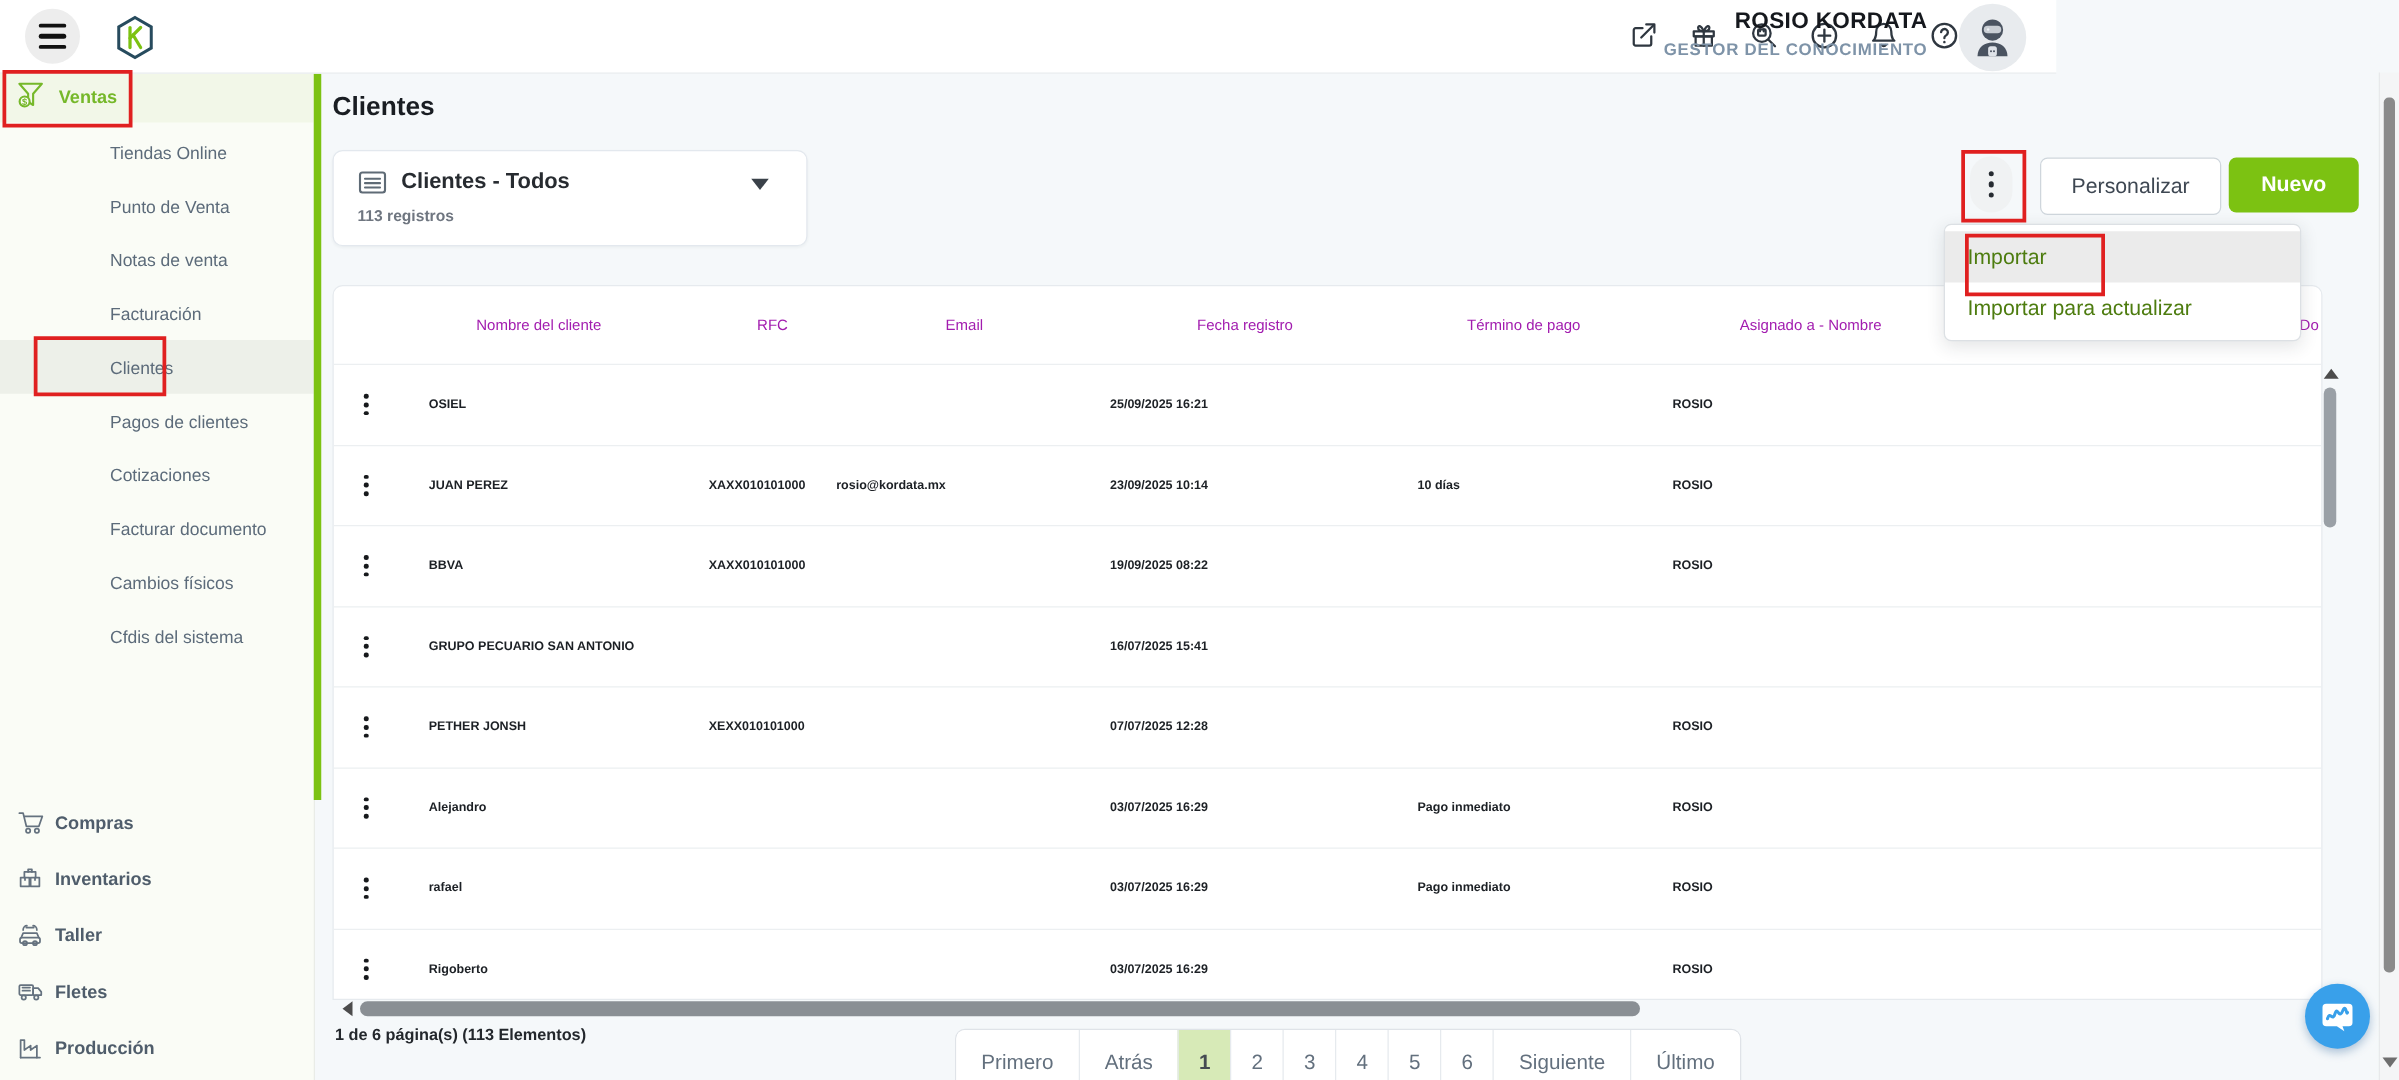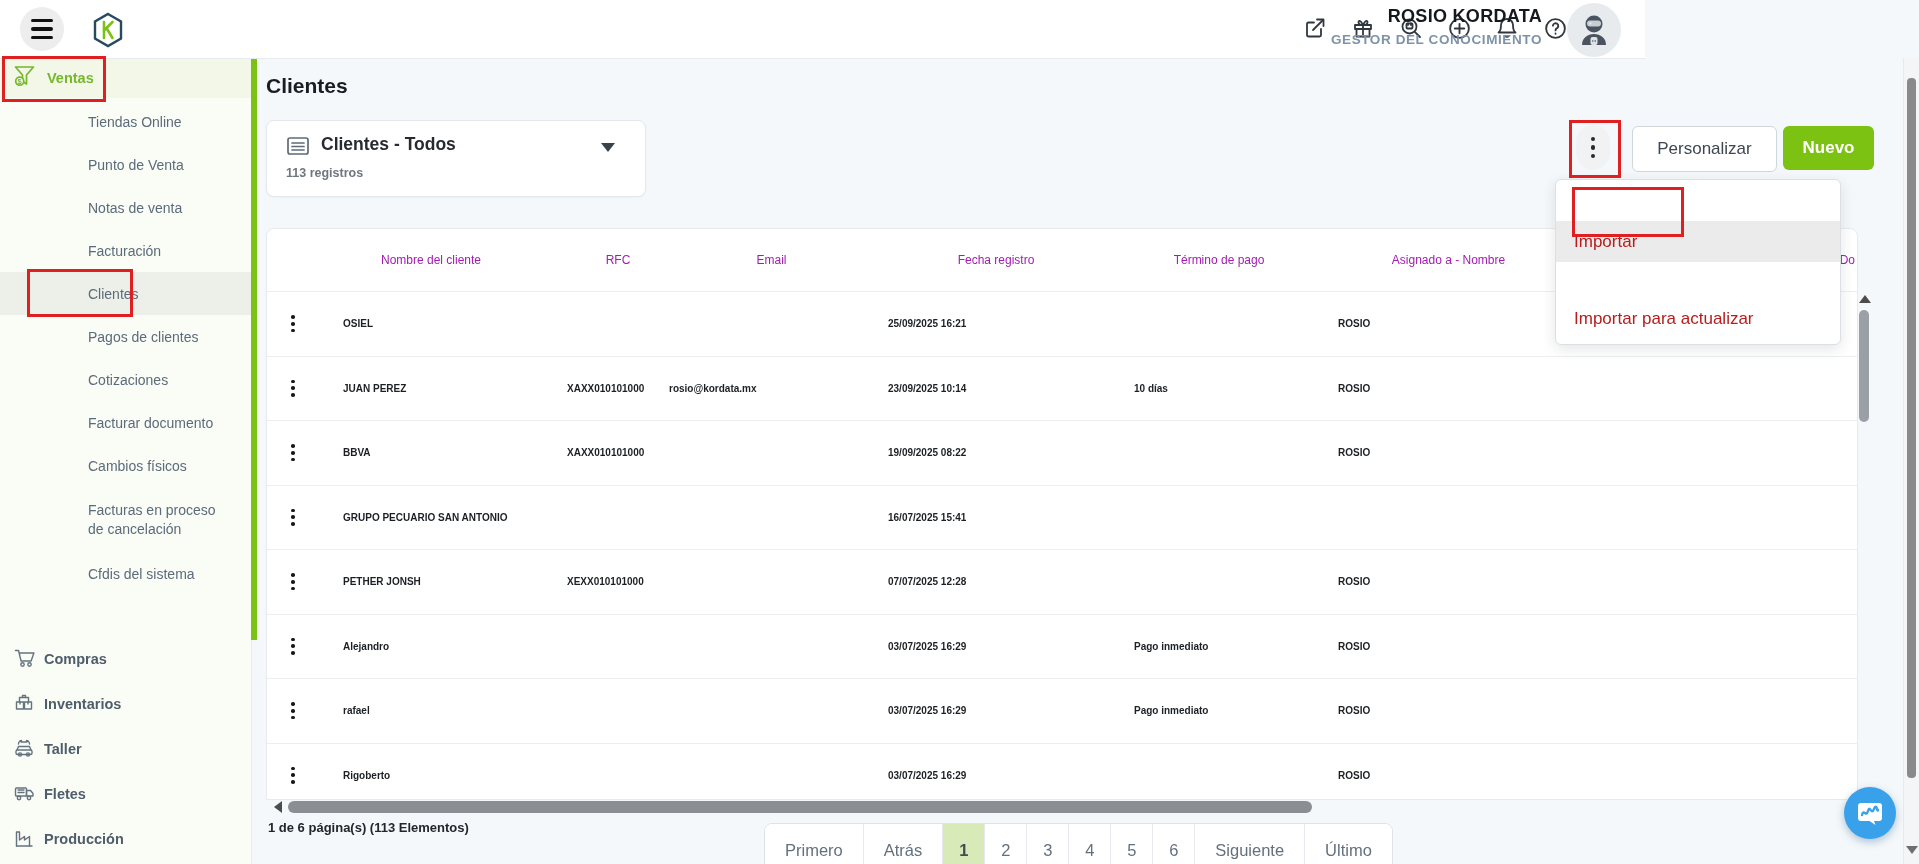--- a/index.html
+++ b/index.html
@@ -35,24 +35,24 @@
   
   .page-title{position:absolute;left:266px;top:74px;font-size:21px;font-weight:800;color:#191d22;}
   .view-card{position:absolute;left:266px;top:120px;width:378px;height:75px;background:#fff;border:1px solid #e3e8ee;border-radius:8px;box-shadow:0 1px 2px rgba(20,40,60,.04);cursor:pointer;}
   .view-card .vc-icon{position:absolute;left:18px;top:13px;color:#5f6b76;}
   .vc-label{position:absolute;left:54px;top:13px;font-size:17.5px;font-weight:700;color:#272b30;}
   .vc-count{position:absolute;left:19px;top:45px;font-size:12.5px;font-weight:700;color:#6f7680;}
   .vc-caret{position:absolute;right:30px;top:22px;width:0;height:0;border-left:7px solid transparent;border-right:7px solid transparent;border-top:9px solid #3a4149;}
   .kebab-btn{position:absolute;left:1576px;top:125px;width:34px;height:45px;border-radius:17px;background:#f0f2f3;display:flex;flex-direction:column;align-items:center;justify-content:center;gap:4px;cursor:pointer;z-index:41;}
   .kebab-btn i{width:4.5px;height:4.5px;border-radius:50%;background:#262b31;}
   .btn-personalizar{position:absolute;left:1632px;top:126px;width:143px;height:44px;background:#fff;border:1px solid #cfd6dc;border-radius:6px;font-size:17px;color:#3e4752;display:flex;align-items:center;justify-content:center;cursor:pointer;}
-  .btn-nuevo{position:absolute;left:1783px;top:126px;width:91px;height:44px;border-radius:6px;display:flex;align-items:center;justify-content:center;font-size:17px;font-weight:700;color:#fff;cursor:pointer;}
+  .btn-nuevo{position:absolute;left:1783px;top:126px;width:104px;height:44px;border-radius:6px;display:flex;align-items:center;justify-content:center;font-size:17px;font-weight:700;color:#fff;cursor:pointer;}
   
   .ctx-menu{position:absolute;left:1555px;top:179px;width:284px;background:#fff;border:1px solid #dcе0e4;border:1px solid #dce0e4;border-radius:6px;box-shadow:0 4px 14px rgba(30,40,50,.12);z-index:42;padding:5px 0;}
-  .ctx-item{height:41px;display:flex;align-items:center;padding-left:18px;font-size:17px;color:#b91c1c;cursor:pointer;margin-top:36px;}
+  .ctx-item{height:41px;display:flex;align-items:center;padding-left:18px;font-size:17px;color:#4d7c0f;cursor:pointer;}
   .ctx-item.hl{background:#ebebeb;}
   
   .table-card{position:absolute;left:266px;top:228px;width:1590px;height:570px;background:#fff;border:1px solid #e6eaee;border-radius:8px 8px 0 0;overflow:hidden;z-index:5;}
   .t-row{display:grid;grid-template-columns:52px 200px 150px 205px 230px 200px 255px 1fr;align-items:center;}
   .t-head{height:62px;color:#a21caf;font-size:12px;}
   .t-head .cell{text-align:center;}
   .t-head .c7{text-align:right;padding-right:2px;}
   .t-body-row{height:63.5px;border-top:1px solid #eceff1;font-size:10px;font-weight:700;color:#1c2025;}
   .cell{overflow:hidden;}
   .c0{display:flex;justify-content:center;}
@@ -182,21 +182,20 @@
   <div class="sub-list">
       <div class="sub-item">Tiendas Online</div>
       <div class="sub-item">Punto de Venta</div>
       <div class="sub-item">Notas de venta</div>
       <div class="sub-item">Facturación</div>
       <div class="sub-item active">Clientes</div>
       <div class="sub-item">Pagos de clientes</div>
       <div class="sub-item">Cotizaciones</div>
       <div class="sub-item">Facturar documento</div>
       <div class="sub-item">Cambios físicos</div>
-      <div class="sub-item twoline">Facturas en proceso de cancelación</div>
       <div class="sub-item">Cfdis del sistema</div>
     </div>
   <div class="sections">
       <div class="section-item">
         <span><svg width="22" height="22" viewBox="0 0 22 22" fill="none" stroke="currentColor" stroke-width="1.4" stroke-linecap="round" stroke-linejoin="round">
             <path d="M2.5 4.5h3l2.6 10.5h10l2.8-8H6.2"></path>
             <circle cx="9.5" cy="18.5" r="1.7"></circle>
             <circle cx="16.5" cy="18.5" r="1.7"></circle>
           </svg></span>
         <span>Compras</span>

